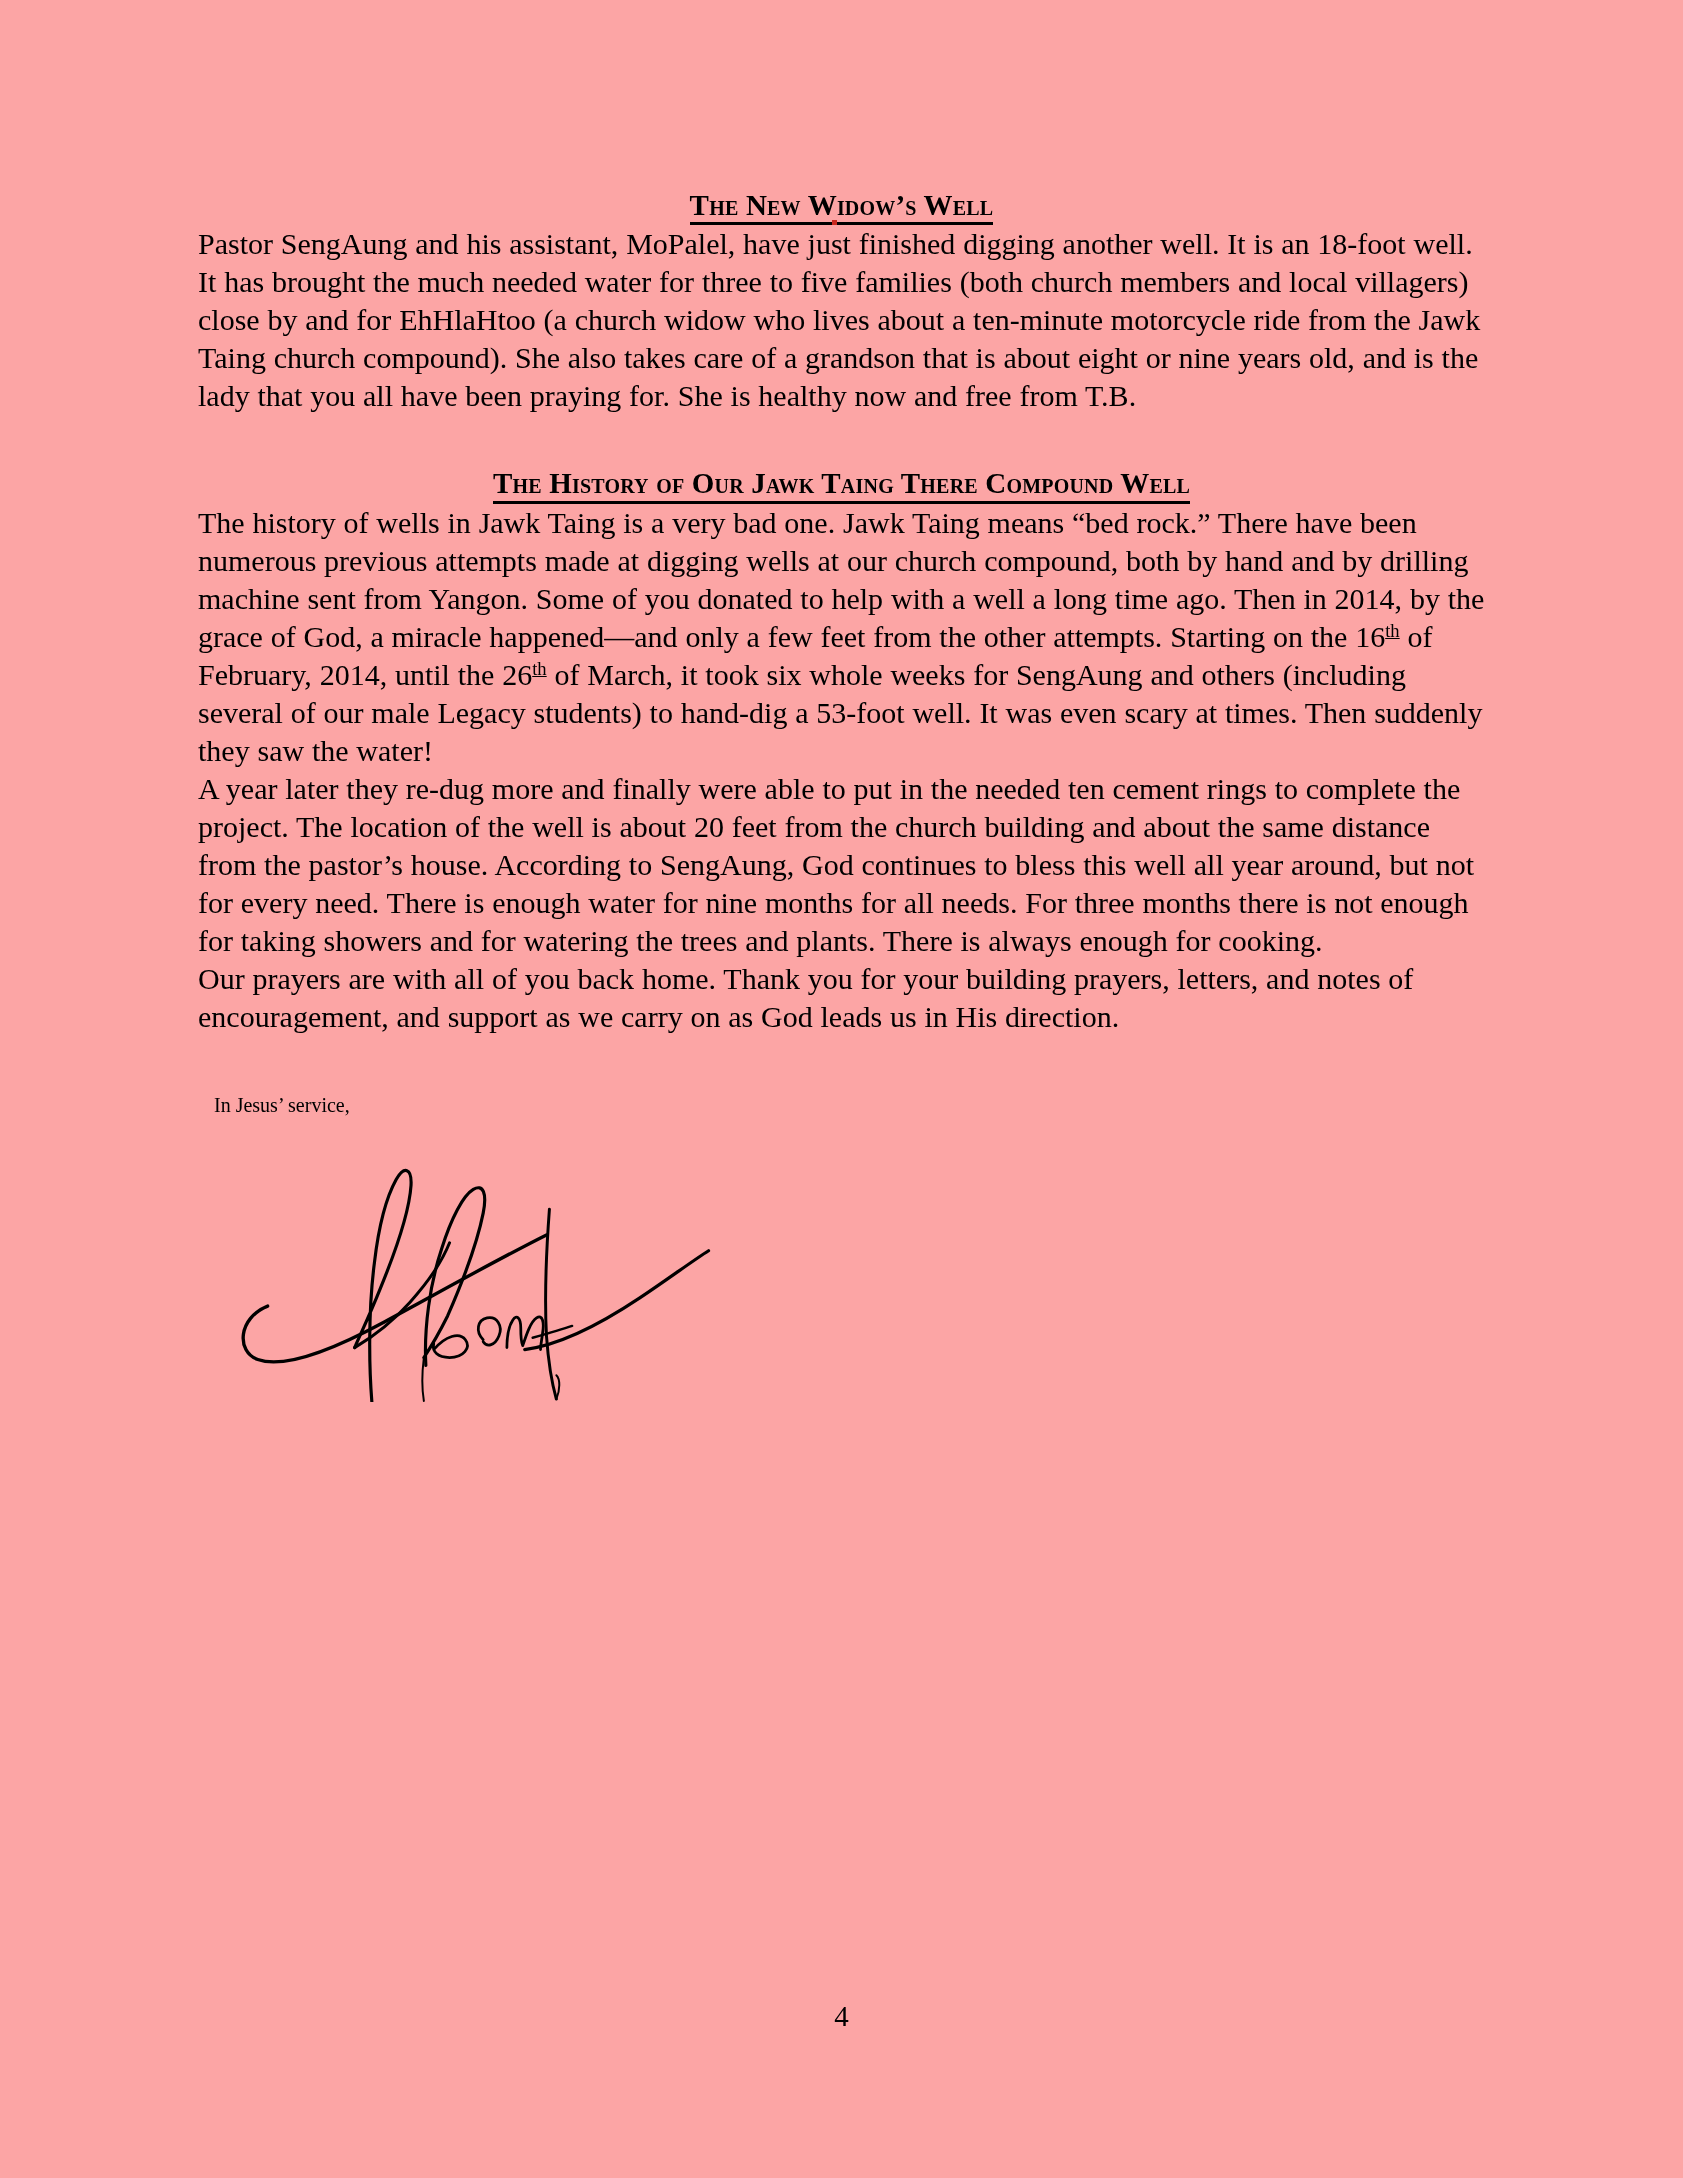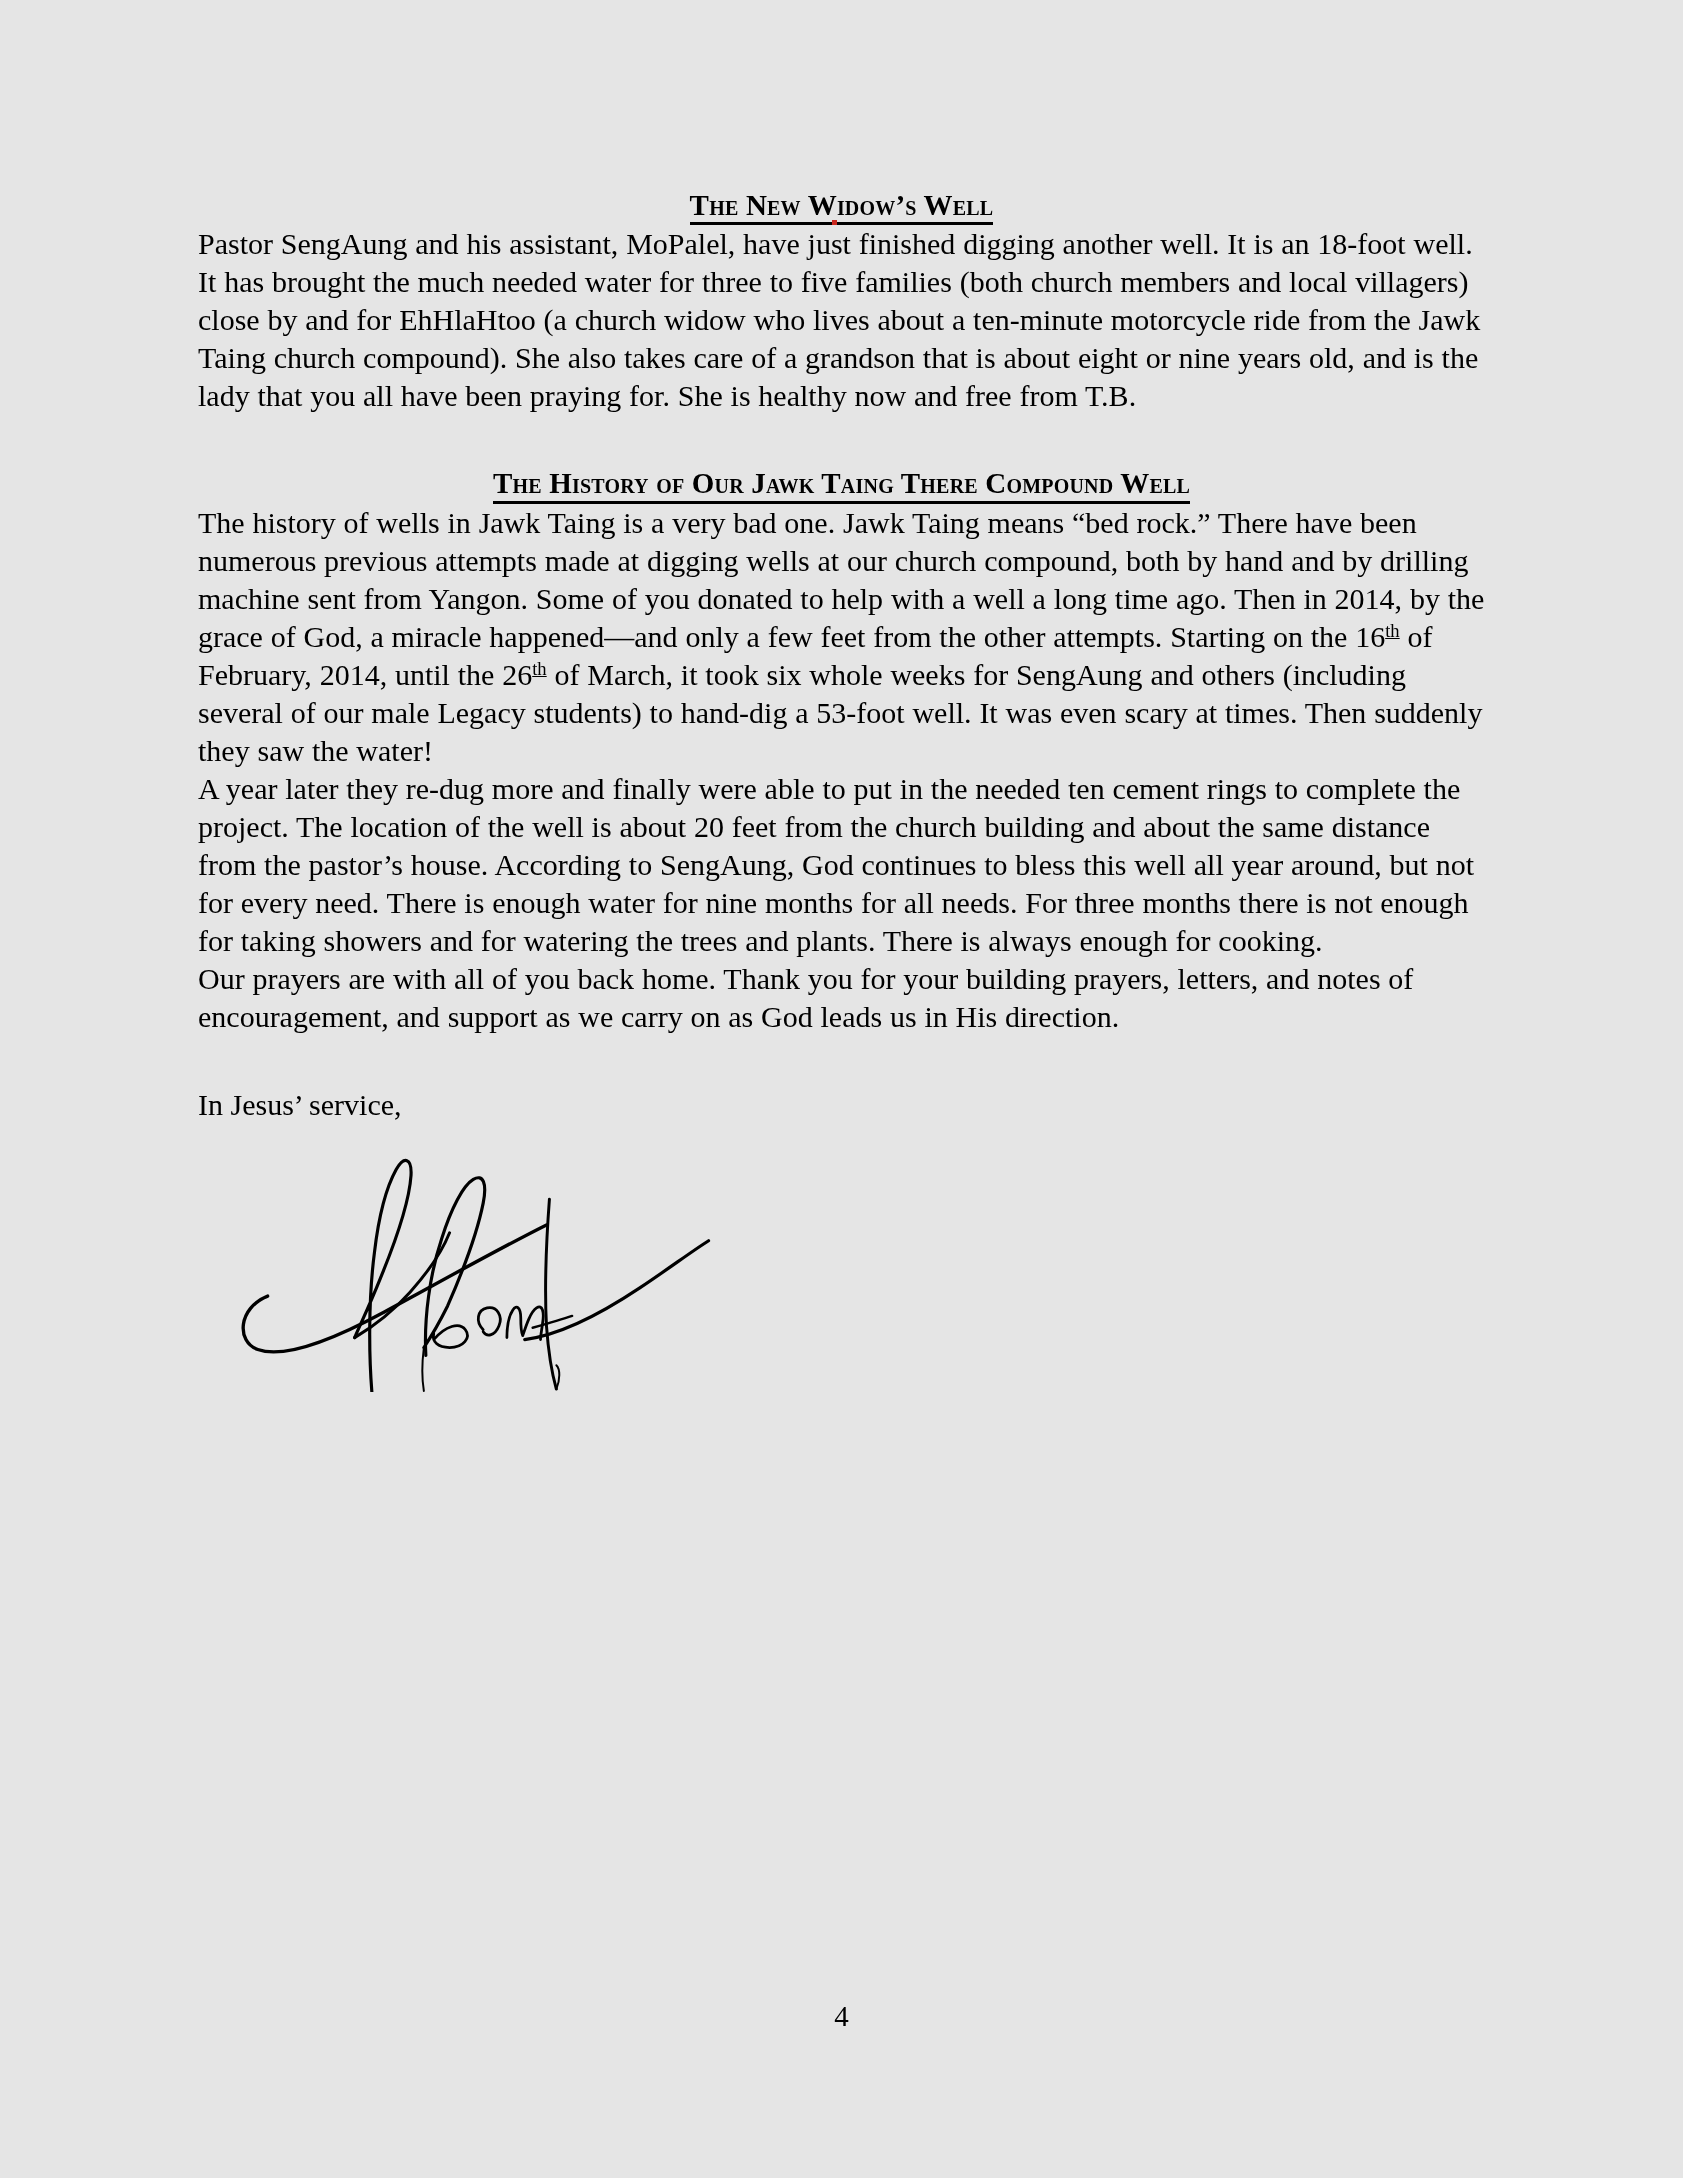--- a/index.html
+++ b/index.html
@@ -9,21 +9,21 @@
     background: #ffffff;
   }
   body {
     font-family: "Liberation Serif", "DejaVu Serif", serif;
     color: #000000;
   }
   .page {
     position: relative;
     width: 1683px;
     height: 2178px;
-    background: #e5e5e5;
+    background: #fca5a5;
     overflow: hidden;
     box-sizing: border-box;
   }
   .content {
     position: absolute;
     left: 198px;
     top: 0;
     width: 1287px;
   }
 
@@ -67,23 +67,23 @@
   .gap-para { margin-top: 37px; font-family: Liberation Serif, serif; }
   sup {
     font-size: 0.62em;
     vertical-align: 0.52em;
     line-height: 0;
     text-decoration: underline;
   }
 
   
   .closing {
-    font-size: 30px;
+    font-size: 20px;
     line-height: 38px;
-    margin: 0;
+    margin: 16px;
   }
   #closing-line { margin-top: 50px; }
 
   
   .signature-wrap {
     position: relative;
     height: 262px;
     width: 515px;
     margin-top: 6px;
     margin-left: 0px;

